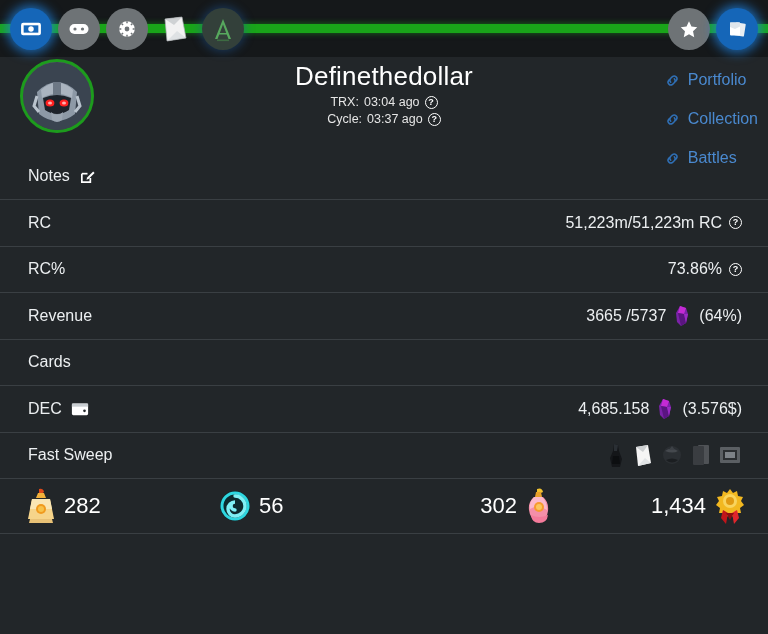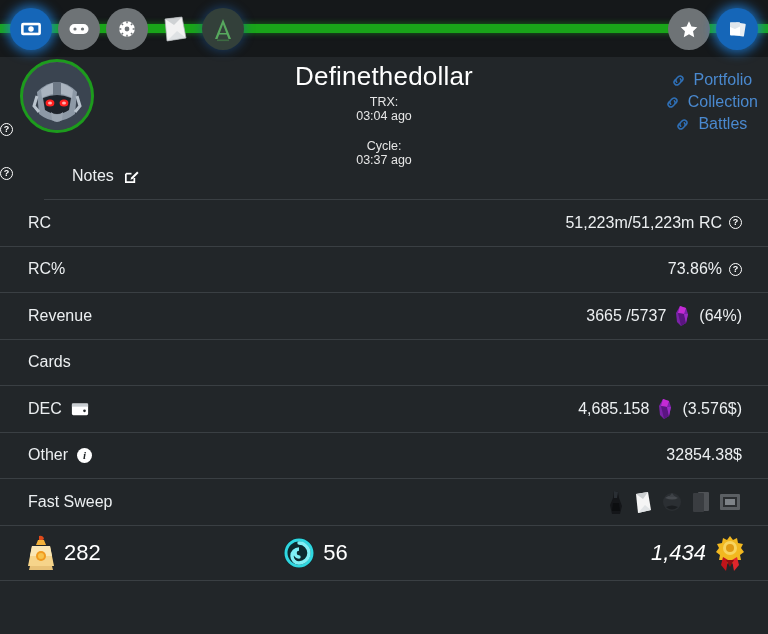--- a/index.html
+++ b/index.html
@@ -57,49 +57,49 @@
     background: radial-gradient(circle at 50% 38%, #7f8b95 0%, #4a535c 52%, #262b31 100%);
     overflow: hidden;
   }
   .avatar svg { position: absolute; left: 0; top: 0; }
   .title-block { text-align: center; padding-top: 4px; }
   .username {
     font-size: 26px; color: #ffffff; letter-spacing: .2px;
   }
   .meta-line {
     font-size: 12.5px; color: #e6e6e6; margin-top: 3px;
-    display: flex; justify-content: center;  flex-direction: column;
+    display: flex; align-items: center; justify-content: center; gap: 5px;
   }
   .qmark {
     display: inline-flex; align-items: center; justify-content: center;
     width: 13px; height: 13px; border-radius: 50%;
     border: 1.4px solid #fff; color: #fff;
     font-size: 9px; line-height: 1; font-weight: bold;
   }
   .quicklinks {
     position: absolute; right: 10px; top: 14px;
-    display: flex; flex-direction: column; gap: 4px;
-    align-items: center;
+    display: flex; flex-direction: column; gap: 21px;
+    align-items: flex-start;
   }
   .qlink {
     display: flex; align-items: center; gap: 7px;
     color: #4a89cf; font-size: 16px;
   }
   .link-icon { color: #2f6fb5; display: inline-flex; }
 
   
   .rows { padding: 0 0 0 0; }
   .row {
     height: 46.5px;
     display: flex; align-items: center;
     padding: 0 26px 0 28px;
     border-bottom: 1px solid #3a3f43;
     color: #eceff1; font-size: 16px;
   }
-  .row:first-child { border-top: 1px solid #3a3f43; margin-left: 44px; }
+  .row:first-child { border-top: 1px solid #3a3f43; }
   .row .label { display: flex; align-items: center; gap: 9px; }
   .row .value { margin-left: auto; display: flex; align-items: center; gap: 7px; }
   .notes-row { border-top: none !important; height: 47px; }
   .ico { display: inline-flex; align-items: center; }
   .info-dot {
     width: 15px; height: 15px; border-radius: 50%;
     background: #fff; color: #222629;
     font-size: 11px; font-weight: bold; font-style: italic;
     display: inline-flex; align-items: center; justify-content: center;
     font-family: "Liberation Serif", serif;
@@ -112,21 +112,21 @@
     display: flex; align-items: center;
     border-bottom: 1px solid #3a3f43;
     color: #fff; font-size: 22px;
   }
   .tcell {
     flex: 1 1 0;
     display: flex; align-items: center; gap: 8px;
     padding-left: 26px;
   }
   .tcell.rightnum { justify-content: flex-end; padding-right: 26px; padding-left: 0; }
-  .tcell.rightnum2 { justify-content: flex-end; padding-right: 22px; padding-left: 0; font-style: italic; }
+  .tcell.rightnum2 { justify-content: flex-end; padding-right: 22px; padding-left: 0; }
 </style>
 </head>
 <body>
 
 <div class="topbar">
   <div class="green-bar"></div>
   <div class="nav-icons">
     <div class="nav-left">
 
       <div class="nav-btn blue">
@@ -345,29 +345,20 @@
             <path d="M7 1 L13 3 L11 9 L5 8 Z" fill="#c42bd4"></path>
             <path d="M5 8 L11 9 L13 18 L8 21 Z" fill="#5a1580"></path>
             <path d="M11 9 L15 9 L13 18 Z" fill="#9b2bc4"></path>
           </svg>
       </span>
       <span>(3.576$)</span>
     </span>
   </div>
 
 
-  <div class="row">
-    <span class="label">
-      <span>Other</span>
-      <span class="info-dot">i</span>
-    </span>
-    <span class="value">
-        <span>32854.38$</span>
-      </span>
-  </div>
 
   <div class="row">
     <span class="label">
         <span>Fast Sweep</span>
       </span>
     <span class="sweep-icons">
       <span class="ico">
         <svg width="20" height="26" viewBox="0 0 20 26">
             <path d="M8 2 l4 1 l1 6 l3 8 l-2 8 l-8 0 l-2 -9 l3 -7 z" fill="#141619"></path>
             <path d="M8 2 l4 1 l-1 6 l-3 0 z" fill="#2a2f34"></path>
@@ -428,20 +419,34 @@
     <span class="ico">
       <svg width="32" height="32" viewBox="0 0 32 32">
           <circle cx="16" cy="16" r="15" fill="#0d2a2e"></circle>
           <circle cx="16" cy="16" r="13" fill="none" stroke="#2fd7e0" stroke-width="3"></circle>
           <path d="M16 6 a10 10 0 0 1 0 20 a7 7 0 0 1 0 -14 a4 4 0 0 0 0 8" fill="none" stroke="#7ff0f5" stroke-width="3.4" stroke-linecap="round"></path>
         </svg>
     </span>
     <span>56</span>
   </div>
 
+  <div class="tcell rightnum">
+    <span>302</span>
+    <span class="ico">
+      <svg width="28" height="38" viewBox="0 0 28 38">
+          <path d="M12 2 q5 -2 6 3 q-3 2 -6 0 z" fill="#f2c230"></path>
+          <path d="M11 5 l5 0 l1 5 l-7 0 z" fill="#e8a02a"></path>
+          <path d="M9 10 q-6 5 -5 13 q1 10 9 11 q9 0 10 -10 q1 -9 -5 -14 z" fill="#f58fa8"></path>
+          <path d="M9 10 q-5 5 -4 12 q8 -5 17 1 q0 -9 -5 -13 z" fill="#fbb9cb"></path>
+          <circle cx="14" cy="20" r="5" fill="#f79a2e"></circle>
+          <circle cx="14" cy="20" r="3" fill="#fcc65c"></circle>
+          <path d="M6 28 q8 4 17 0 q-1 8 -9 8 q-7 0 -8 -8" fill="#f47b9b"></path>
+        </svg>
+    </span>
+  </div>
 
   <div class="tcell rightnum2">
     <span>1,434</span>
     <span class="ico">
       <svg width="32" height="40" viewBox="0 0 32 40">
           <path d="M16 3 l3 4 l4 -2 l1 5 l5 1 l-2 4 l3 4 l-4 3 l1 5 l-5 0 l-2 4 l-4 -2 l-4 2 l-2 -4 l-5 0 l1 -5 l-4 -3 l3 -4 l-2 -4 l5 -1 l1 -5 l4 2 z" fill="#f2b820"></path>
           <circle cx="16" cy="15" r="7" fill="#f8d45e"></circle>
           <circle cx="16" cy="15" r="4" fill="#e09a12"></circle>
           <path d="M9 24 l5 3 l-2 11 l-5 -6 z" fill="#c1141a"></path>
           <path d="M23 24 l-5 3 l2 11 l5 -6 z" fill="#e0262c"></path>

